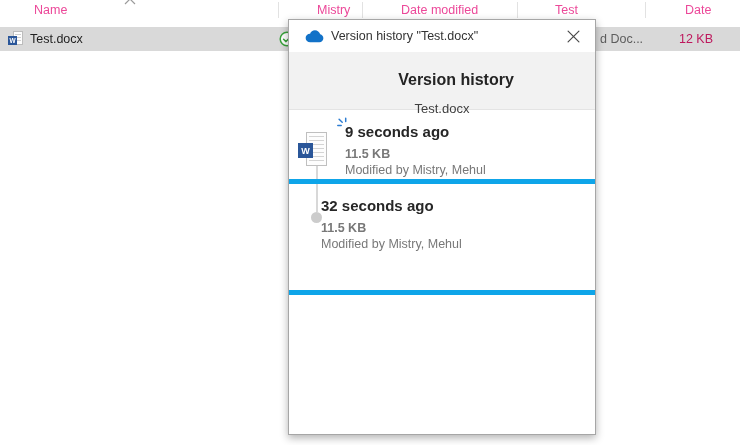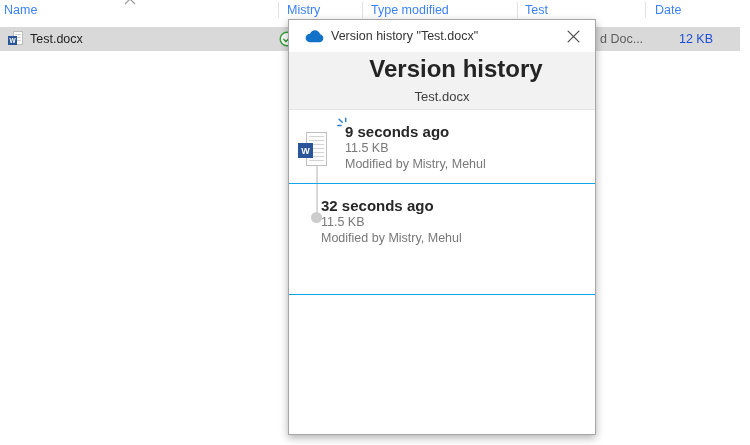--- a/index.html
+++ b/index.html
@@ -1,59 +1,59 @@
 <!DOCTYPE html>
 <html><head>
 <meta charset="utf-8">
 <style>
   html,body{margin:0;padding:0;background:#fff;}
   .screen{position:relative;width:750px;height:445px;overflow:hidden;background:#fff;
           font-family:"Liberation Sans","DejaVu Sans",sans-serif;font-size:12px;color:#1f1f1f;}
 
   
   .col-headers{position:absolute;left:0;top:0;width:750px;height:21px;background:#fff;}
-  .col-label{position:absolute;top:3px;color:#3b82f6;font-size:12.5px;white-space:nowrap;cursor:default;}
+  .col-label{position:absolute;top:3px;color:#ec4899;font-size:12.5px;white-space:nowrap;cursor:default;margin-left:30px;}
   .col-name{left:4px;}  .col-status{left:287px;} .col-date{left:371px;} .col-type{left:525px;} .col-size{left:655px;}
   .vsep{position:absolute;top:2px;width:1px;height:16px;background:#e2e2e2;}
   .vsep1{left:278px;} .vsep2{left:362px;} .vsep3{left:517px;} .vsep4{left:645px;}
   .sort-chevron{position:absolute;left:124px;top:-3px;}
 
   .file-row{position:absolute;left:0;top:27px;width:740px;height:24px;background:#d9d9d9;}
   .row-name{position:absolute;left:30px;top:5px;font-size:12.5px;color:#1f1f1f;white-space:nowrap;}
   .row-type{position:absolute;left:600px;top:5px;font-size:12.5px;color:#5d5d5d;white-space:nowrap;text-align:center;}
-  .row-size{position:absolute;right:27px;top:5px;font-size:12.5px;color:#1d4ed8;white-space:nowrap;}
+  .row-size{position:absolute;right:27px;top:5px;font-size:12.5px;color:#be185d;white-space:nowrap;}
   .status-wrap{position:absolute;left:279px;top:4px;width:16px;height:16px;}
 
   
   .doc-sm{position:absolute;left:8px;top:4px;width:16px;height:16px;}
   .doc-sm .page{position:absolute;left:5px;top:0;width:10px;height:14px;background:#fdfdfd;border:1px solid #bcbcbc;box-sizing:border-box;}
   .doc-sm .page::before{content:"";position:absolute;left:1px;right:1px;top:2px;bottom:2px;
       background:repeating-linear-gradient(to bottom,#cfcfcf 0 1px,transparent 1px 3px);}
   .doc-sm .wbox{position:absolute;left:0;top:5px;width:9px;height:9px;background:#2a5699;color:#fff;
       font-size:6.5px;font-weight:bold;display:flex;align-items:center;justify-content:center;}
 
   
   .dialog{position:absolute;left:288px;top:19px;width:308px;height:416px;background:#fff;
           border:1px solid #a6a6a6;box-shadow:0 3px 8px rgba(0,0,0,.30);box-sizing:border-box;z-index:10;}
   .titlebar{display:flex;align-items:center;height:32px;padding:0 9px 0 16px;background:#fff;}
   .titlebar .cloud{flex:0 0 auto;margin-right:7px;display:flex;}
   .titlebar .dlg-title{flex:1 1 auto;font-size:12.5px;color:#333;white-space:nowrap;overflow:hidden;}
   .close-btn{flex:0 0 auto;width:26px;height:26px;display:flex;align-items:center;justify-content:center;cursor:pointer;}
 
   .dlg-header{height:58px;background:#f2f2f2;border-bottom:1px solid #e4e4e4;text-align:center;box-sizing:border-box;padding-top:5px;}
-  .dlg-heading{font-size:24px;font-weight:bold;color:#242424;line-height:23px;margin:0;padding-left:28px;}
+  .dlg-heading{font-size:16px;font-weight:bold;color:#242424;line-height:23px;margin:11px;padding-left:28px;}
   .dlg-subtitle{font-size:13px;color:#3f3f3f;line-height:14px;margin-top:10px;}
 
   .version-list{position:relative;}
-  .v-item{position:relative;box-sizing:border-box;padding:13px 12px 0 56px;border-bottom:1px solid #0ea5e9;}
+  .v-item{position:relative;box-sizing:border-box;padding:13px 12px 0 56px;border-bottom:5px solid #0ea5e9;}
   .v-item1{height:74px;}
   .v-item2{height:111px;padding-left:32px;}
   .v-title{position:relative;font-size:15px;font-weight:bold;color:#272727;line-height:17px;white-space:nowrap;}
   .v-meta{font-size:12.5px;color:#787878;line-height:16px;white-space:nowrap;}
-  .v-meta.first{}
+  .v-meta.first{margin-top:6px;font-weight:bold;}
   .sparkle{position:absolute;left:-8px;top:-6px;}
 
   
   .rail-line{position:absolute;left:27px;top:56px;width:2px;height:46px;background:#d8d8d8;}
   .rail-dot{position:absolute;left:22px;top:102px;width:11px;height:11px;border-radius:50%;background:#cccccc;}
   .doc-lg{position:absolute;left:9px;top:22px;width:29px;height:35px;}
   .doc-lg .page{position:absolute;left:8px;top:0;width:21px;height:34px;background:#fdfdfd;border:1px solid #bfbfbf;box-sizing:border-box;}
   .doc-lg .page::before{content:"";position:absolute;left:2px;right:2px;top:3px;bottom:3px;
       background:repeating-linear-gradient(to bottom,#d4d4d4 0 1px,transparent 1px 4px);}
   .doc-lg .wbox{position:absolute;left:0;top:11px;width:15px;height:15px;background:#2a5699;color:#fff;
@@ -63,21 +63,21 @@
 <body>
 
 <div class="screen">
 
   <div class="col-headers">
     <svg class="sort-chevron" width="12" height="8" viewBox="0 0 12 8">
       <polyline points="1,7 6,2 11,7" fill="none" stroke="#9b9b9b" stroke-width="1.2"></polyline>
     </svg>
     <div class="col-label col-name">Name</div>
     <div class="col-label col-status">Mistry</div>
-    <div class="col-label col-date">Type modified</div>
+    <div class="col-label col-date">Date modified</div>
     <div class="col-label col-type">Test</div>
     <div class="col-label col-size">Date</div>
     <div class="vsep vsep1"></div>
     <div class="vsep vsep2"></div>
     <div class="vsep vsep3"></div>
     <div class="vsep vsep4"></div>
   </div>
 
   <div class="file-row">
     <div class="doc-sm">

